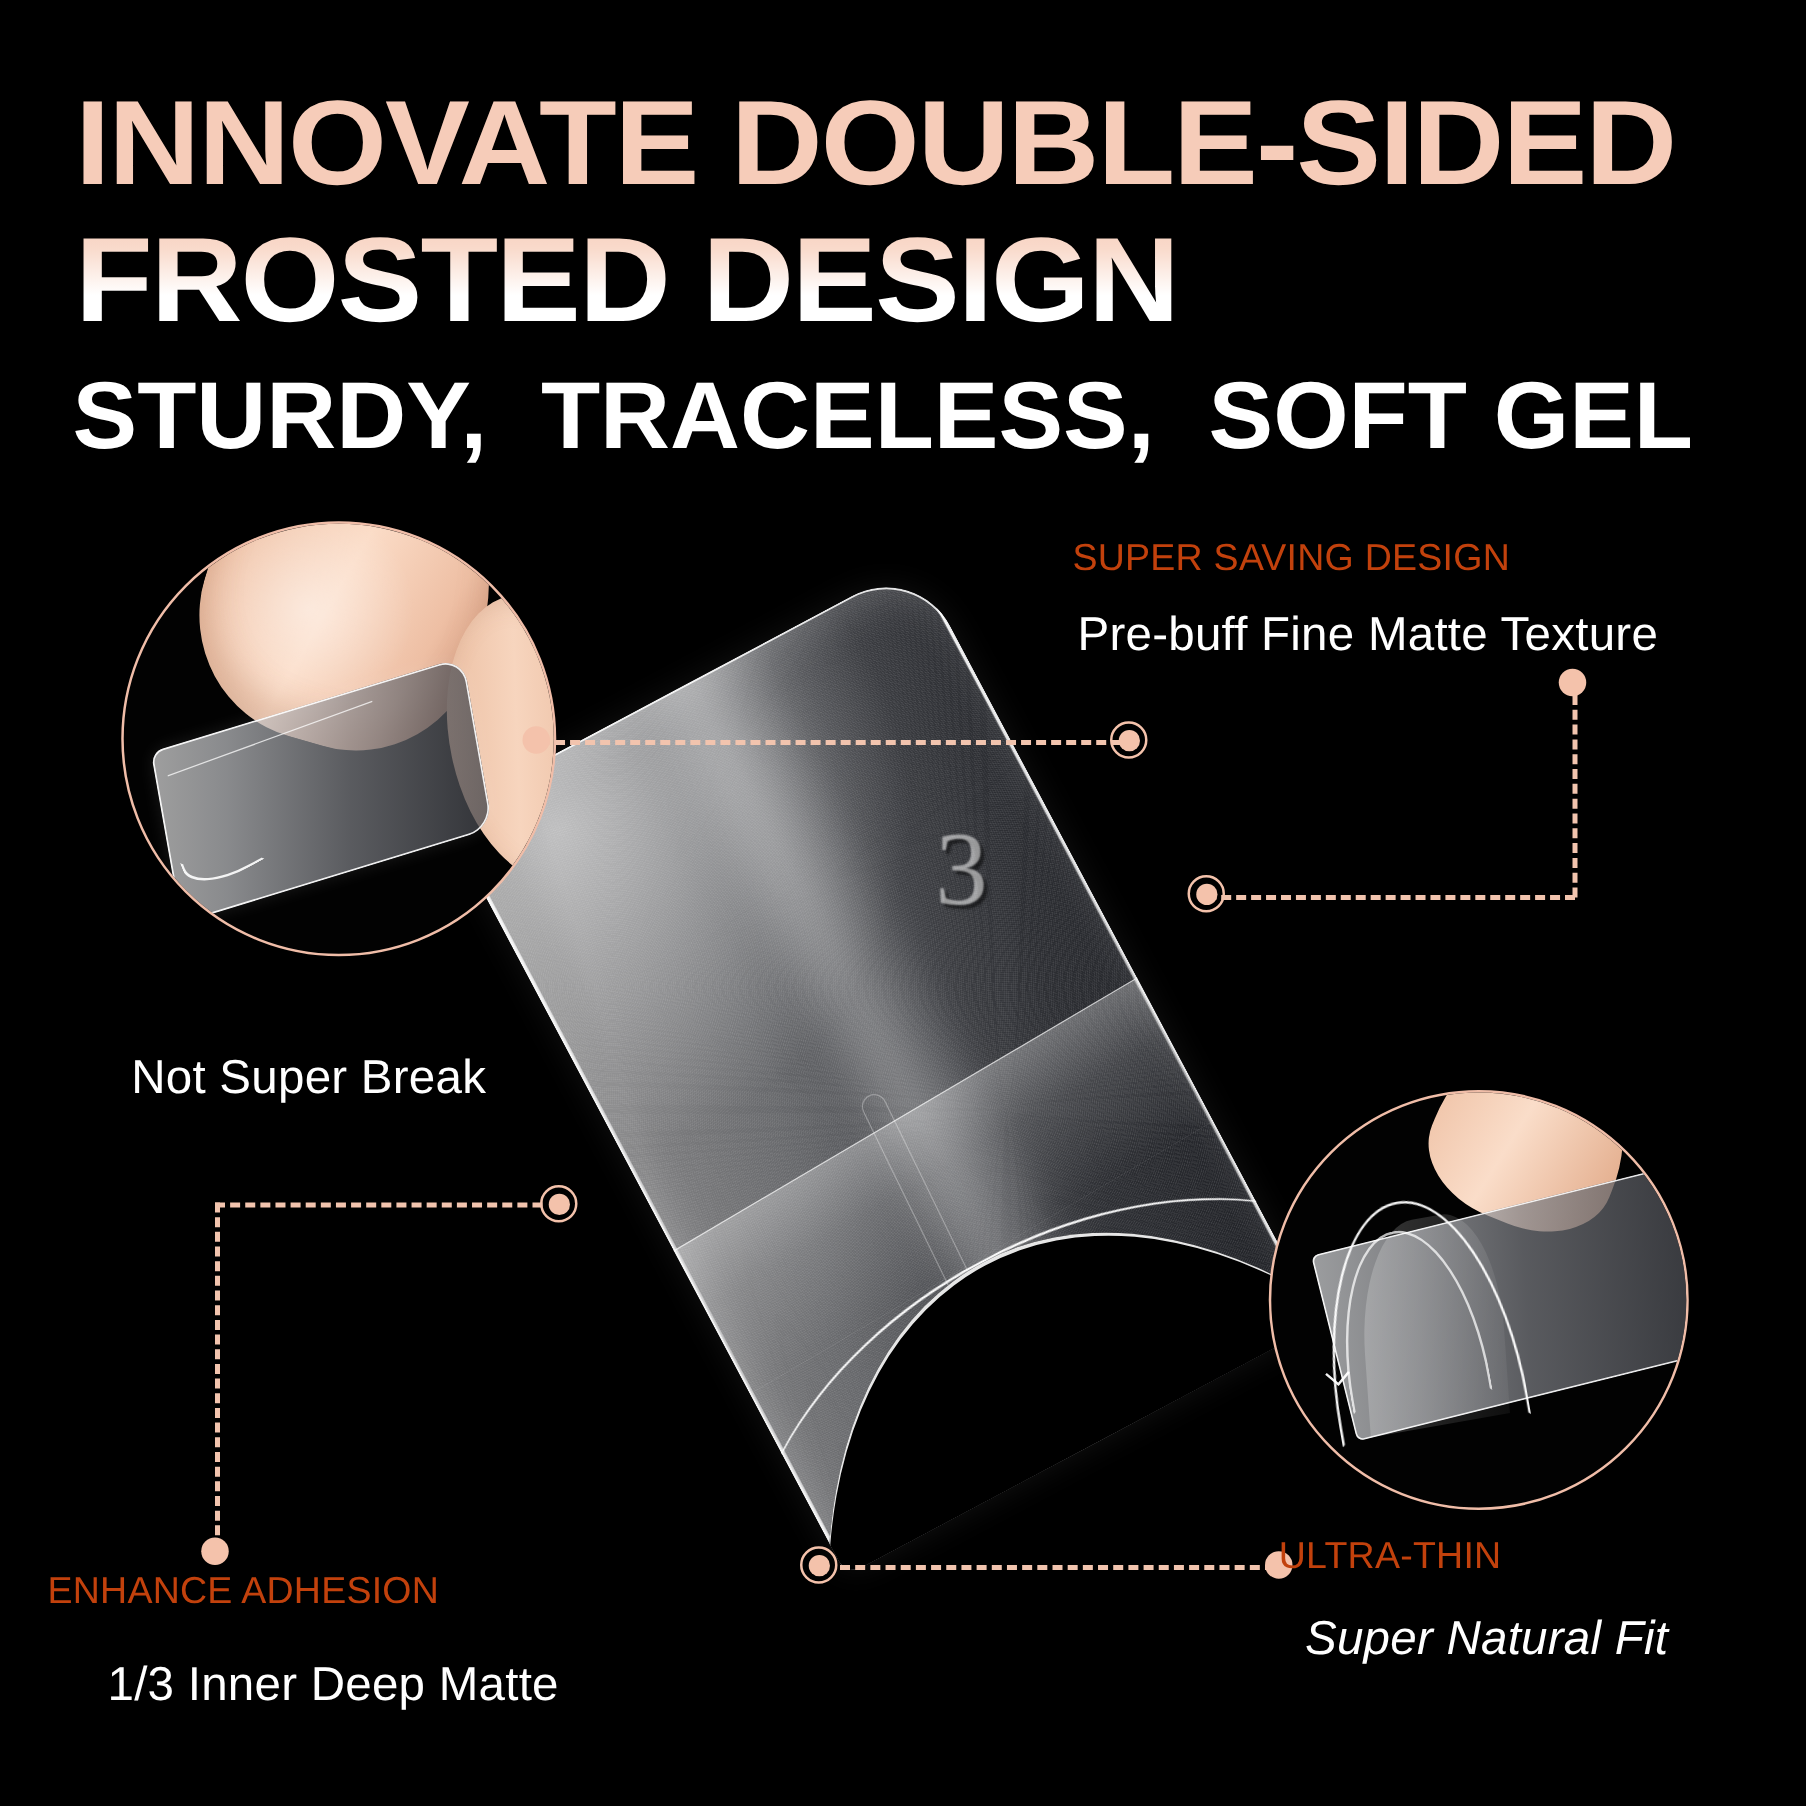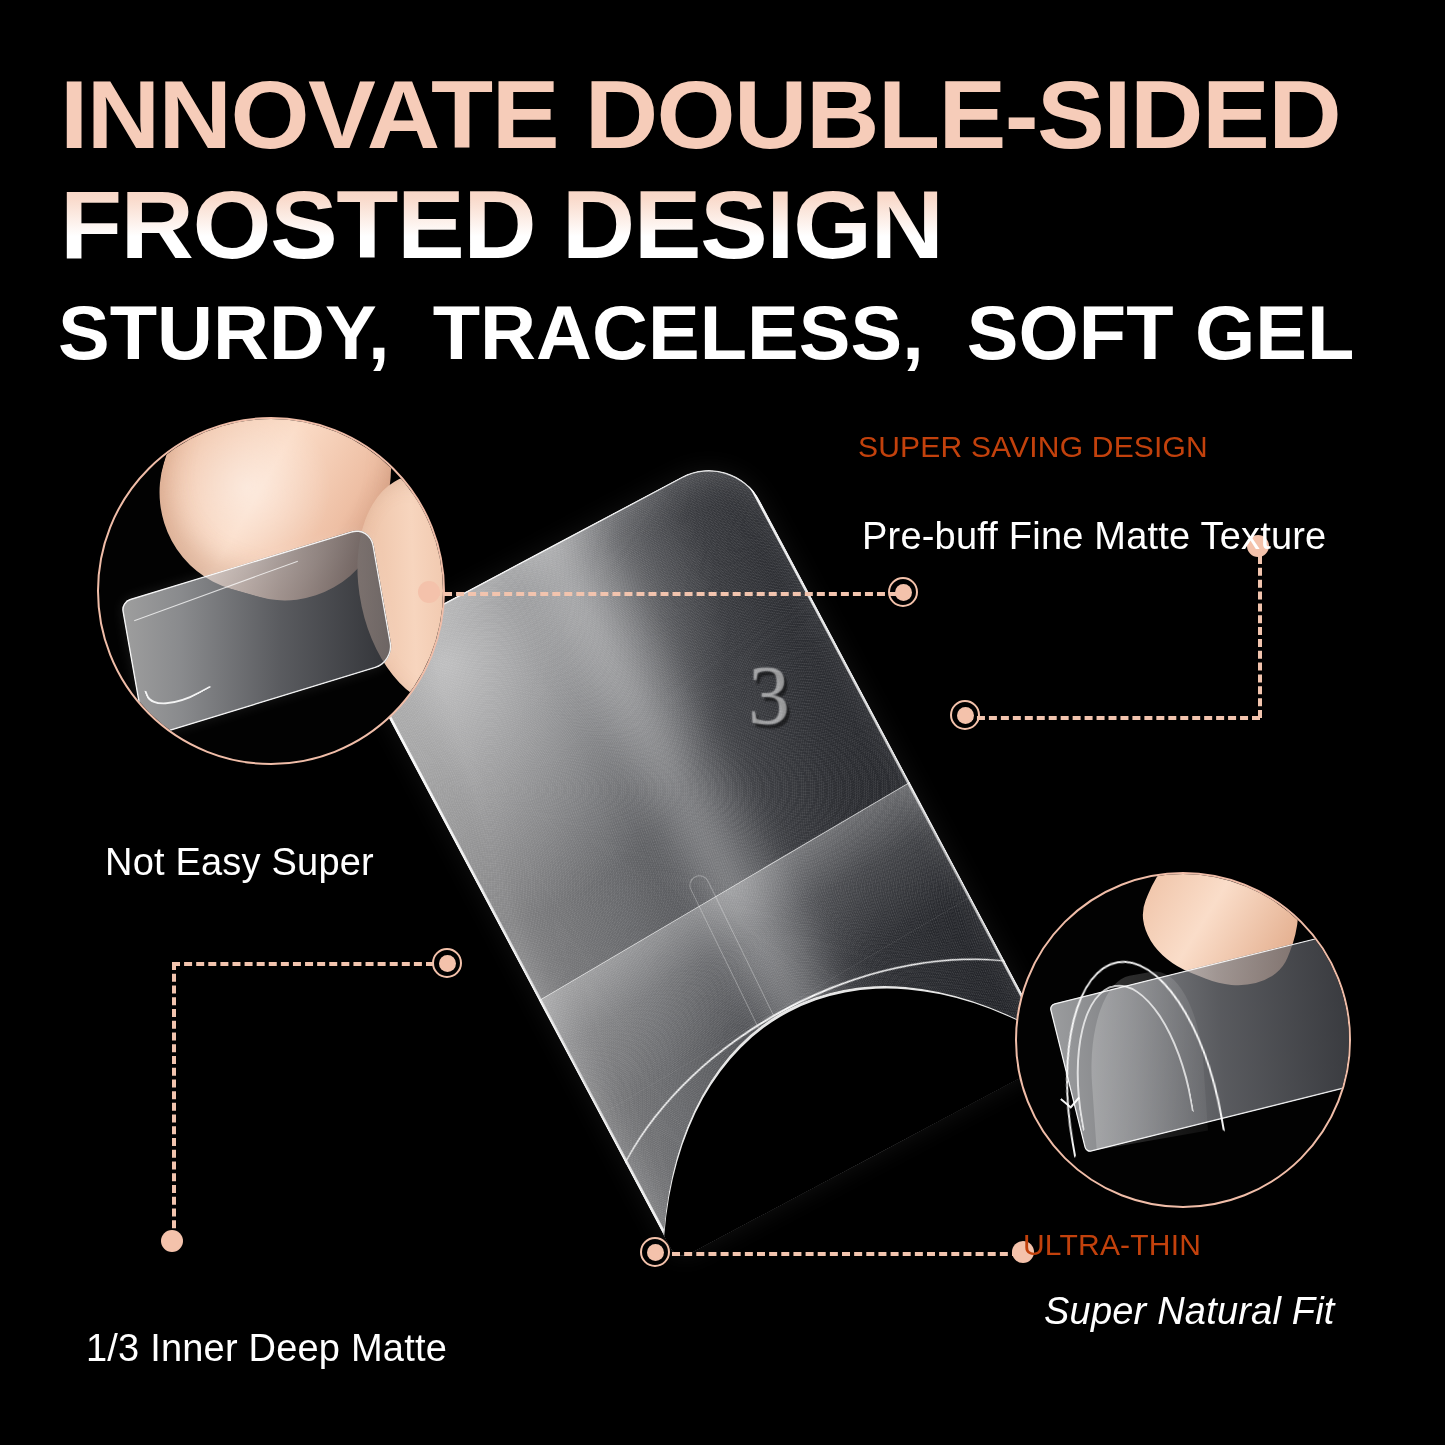--- a/index.html
+++ b/index.html
@@ -389,22 +389,23 @@
   <div class="dot ring" style="left:432px; top:948px;"></div>
   <div class="dash-h" style="left:172px; top:962px; width:262px;"></div>
   <div class="dash-v" style="left:172px; top:962px; height:278px;"></div>
   <div class="dot" style="left:161px; top:1230px;"></div>
 
   <div class="dot ring" style="left:640px; top:1237px;"></div>
   <div class="dash-h" style="left:672px; top:1252px; width:348px;"></div>
   <div class="dot" style="left:1012px; top:1241px;"></div>
 
   <div class="callout-title" style="left:858px; top:430px;">SUPER SAVING DESIGN</div>
-  <div class="callout-sub" style="left:862px; top:487px;margin-top:28px;">Pre-buff Fine Matte Texture</div>
-
-  <div class="callout-sub" style="left:105px; top:841px;">Not Easy Super</div>
-
+  <div class="callout-sub" style="left:862px; top:487px;">Pre-buff Fine Matte Texture</div>
+
+  <div class="callout-sub" style="left:105px; top:841px;">Not Super Break</div>
+
+  <div class="callout-title" style="left:38px; top:1256px;">ENHANCE ADHESION</div>
   <div class="callout-sub" style="left:86px; top:1327px;">1/3 Inner Deep Matte</div>
 
   <div class="callout-title" style="left:1023px; top:1228px;">ULTRA-THIN</div>
   <div class="callout-sub" style="left:1044px; top:1290px;font-style:italic;">Super Natural Fit</div>
 
 </div>
 
 </body></html>

